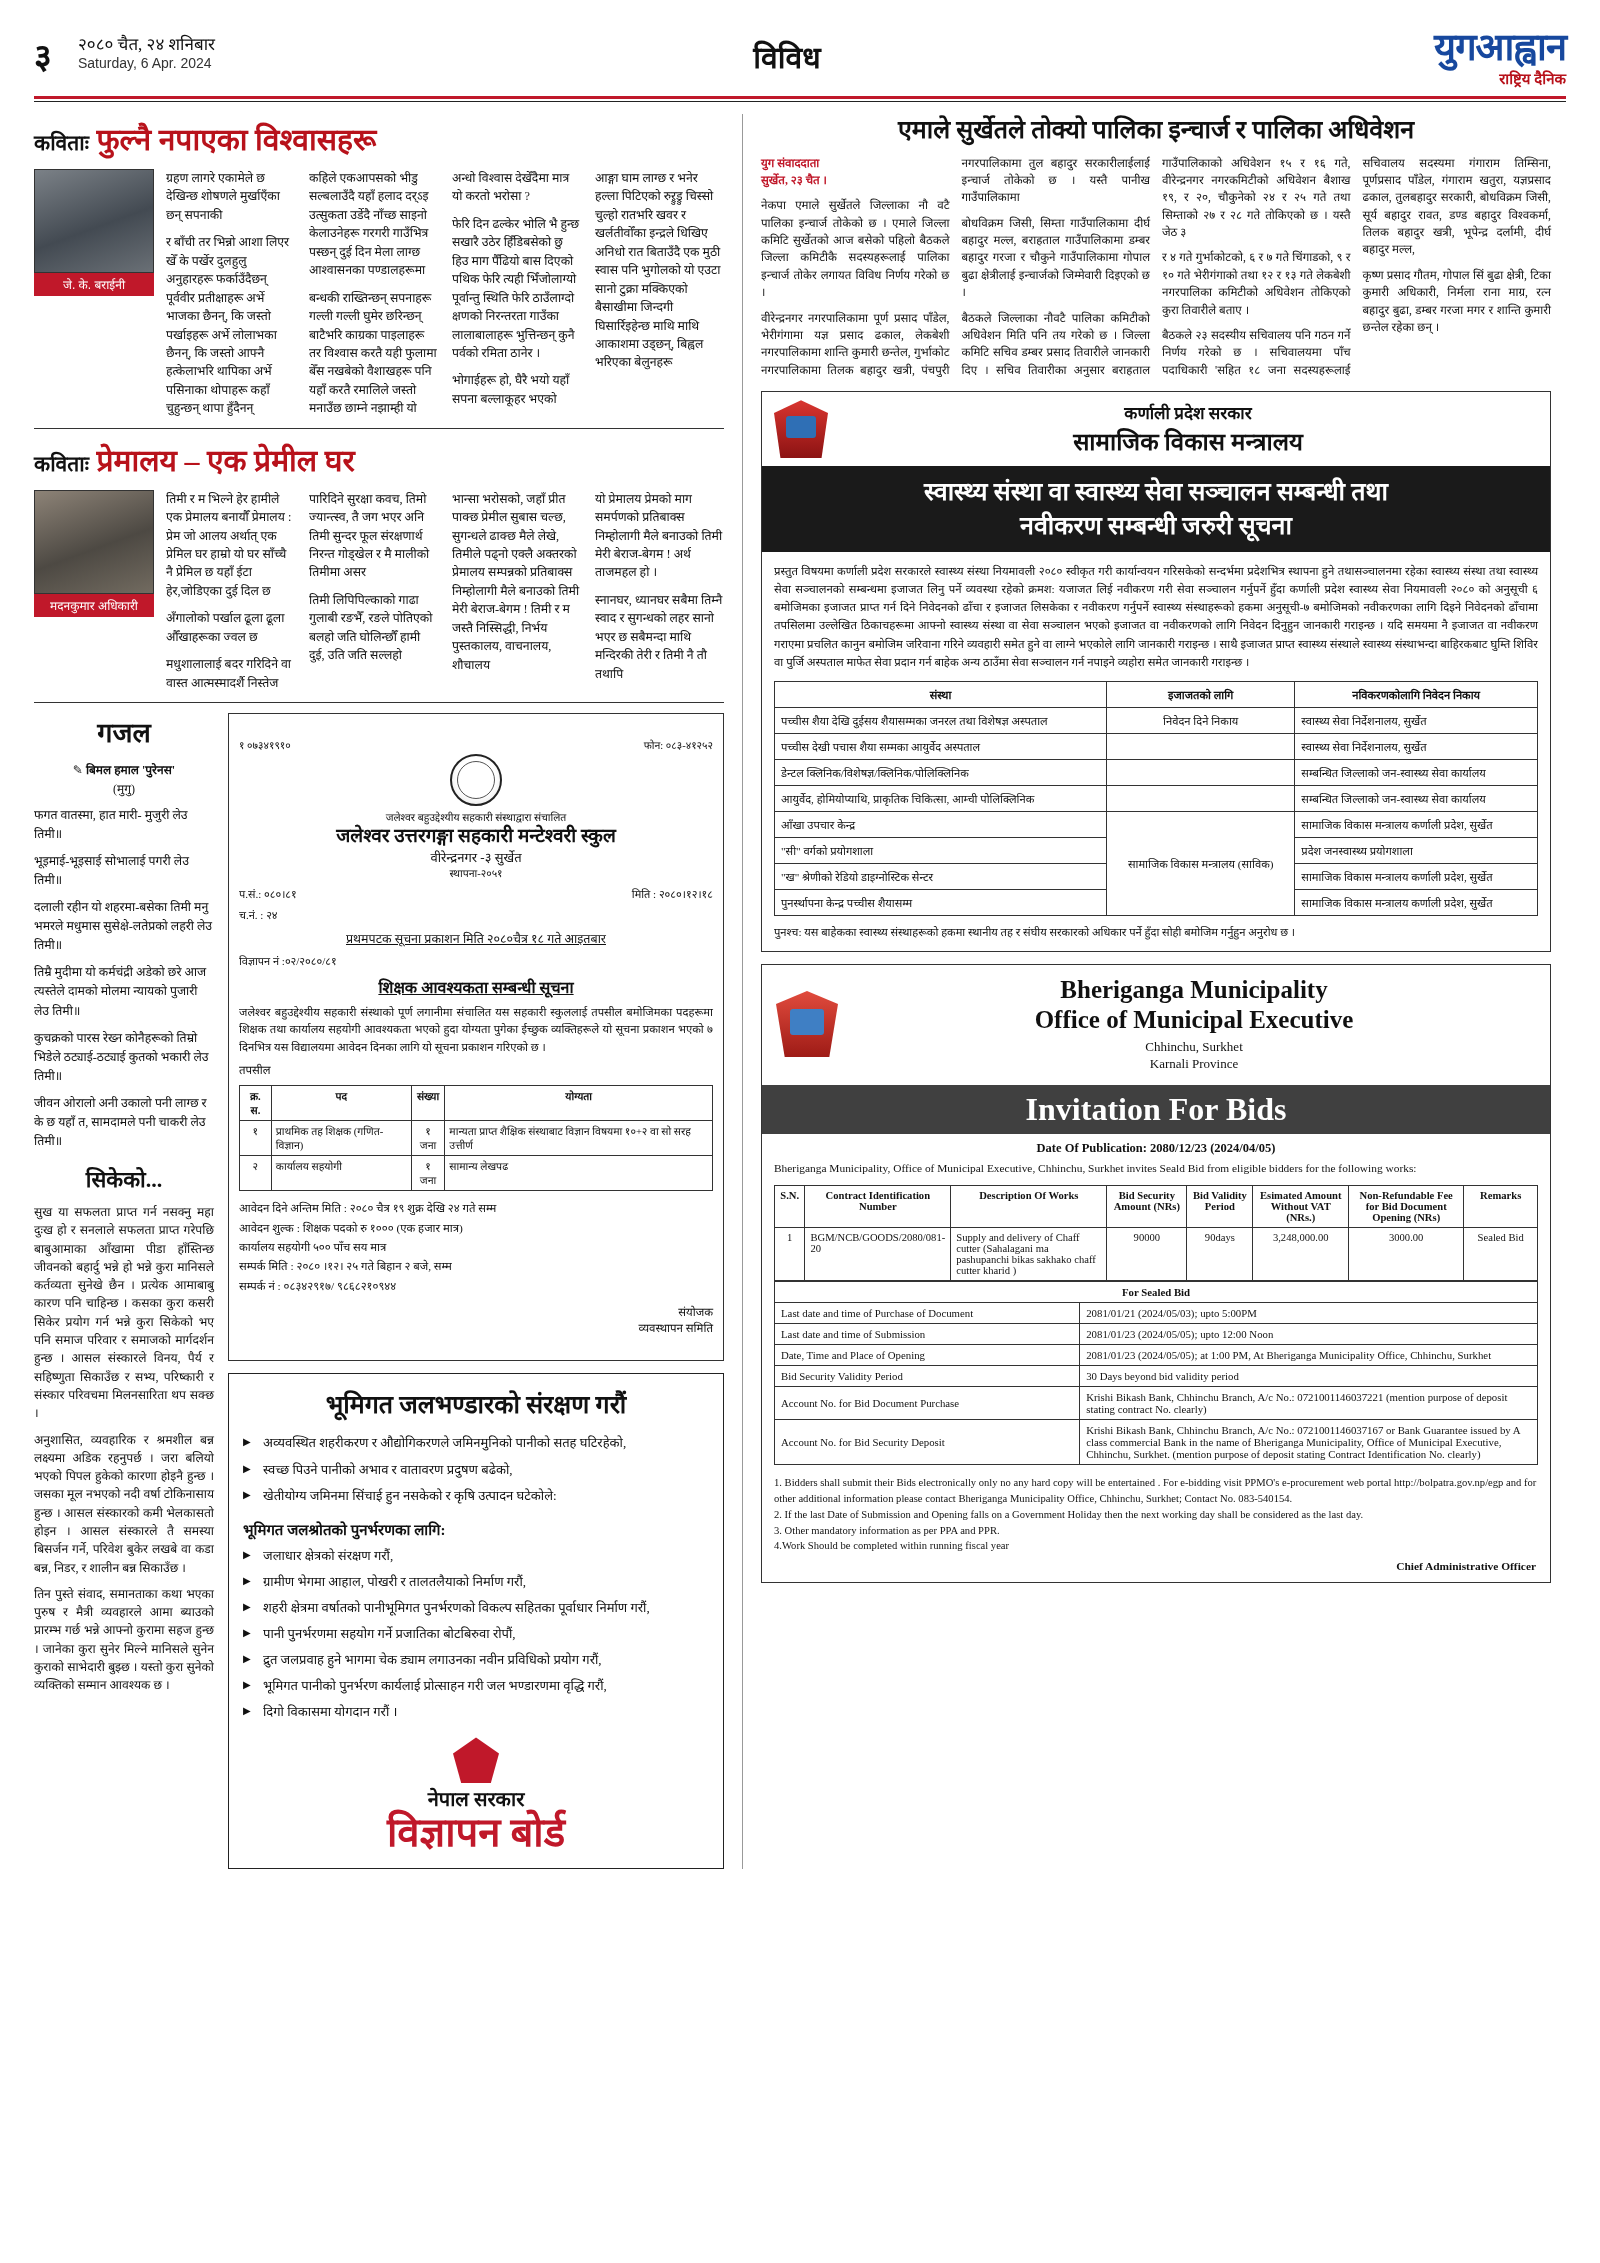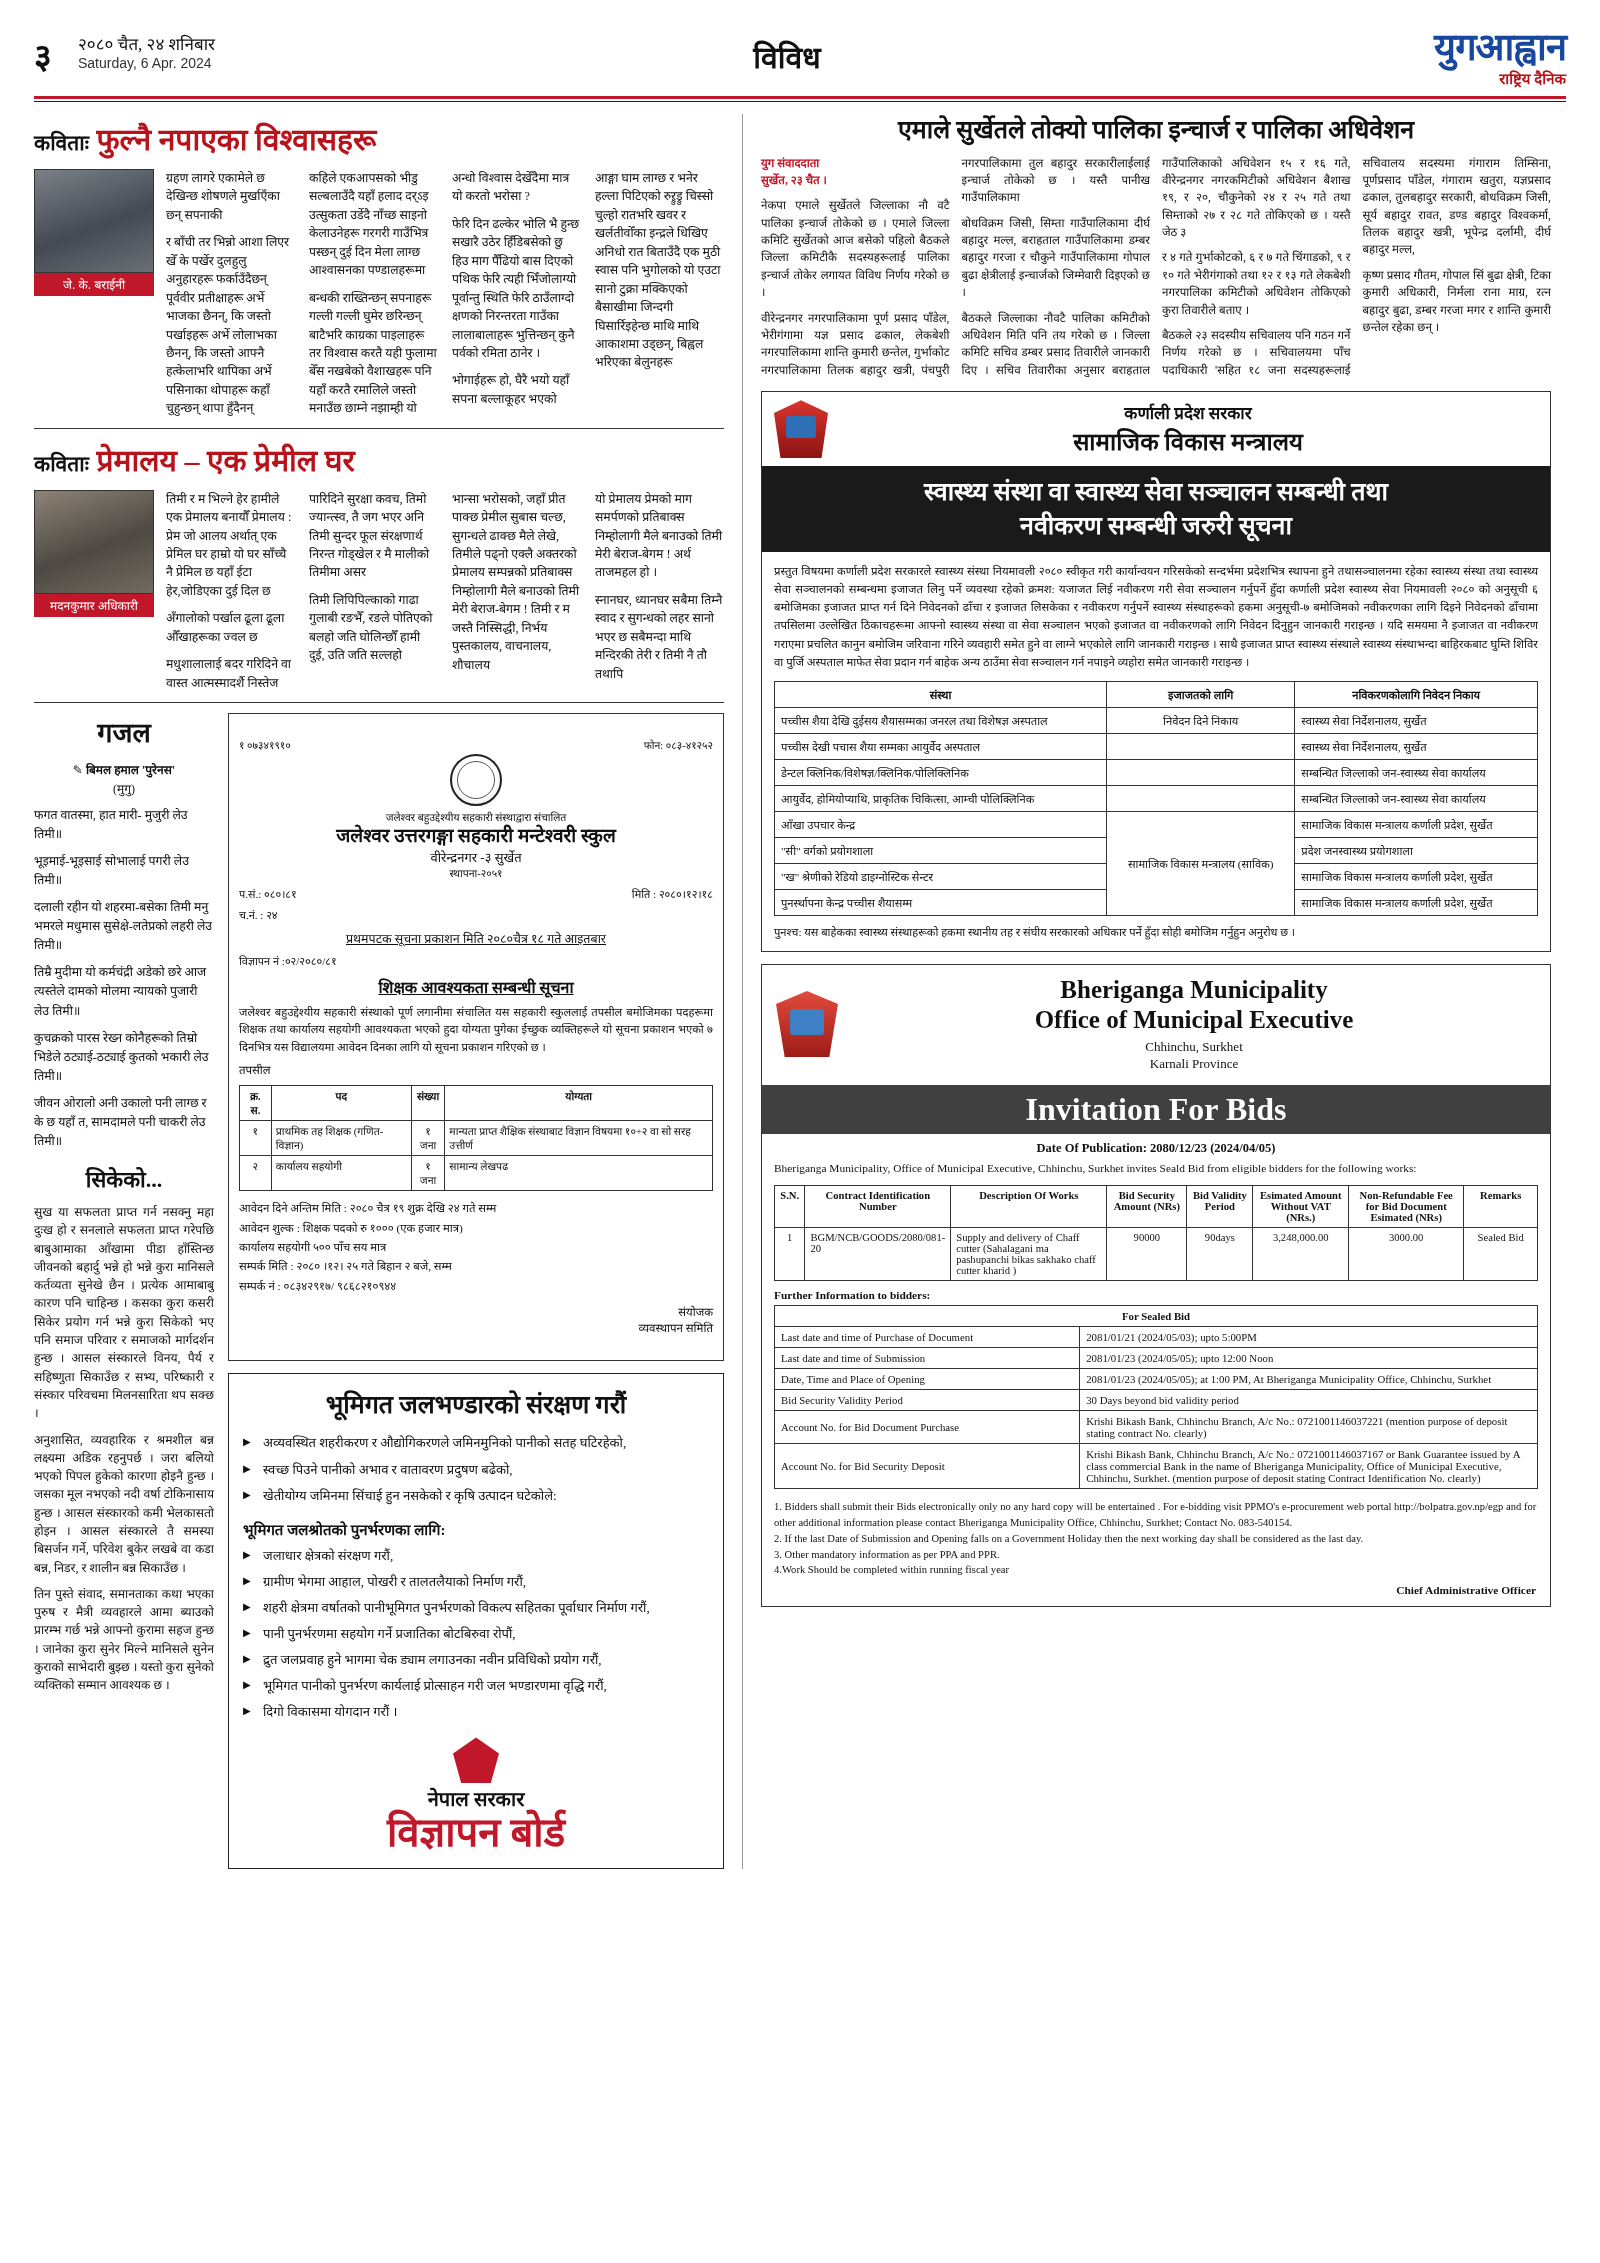--- a/index.html
+++ b/index.html
@@ -453,39 +453,38 @@
 
         <table class="bh-table">
           <thead>
             <tr>
               <th style="width:4%">S.N.</th>
               <th style="width:15%">Contract Identification Number</th>
               <th style="width:22%">Description Of Works</th>
               <th style="width:11%">Bid Security Amount (NRs)</th>
               <th style="width:9%">Bid Validity Period</th>
               <th style="width:13%">Esimated Amount Without VAT (NRs.)</th>
-              <th style="width:16%">Non-Refundable Fee for Bid Document Esimated (NRs)</th>
+              <th style="width:16%">Non-Refundable Fee for Bid Document Opening (NRs)</th>
               <th style="width:10%">Remarks</th>
             </tr>
           </thead>
           <tbody>
             <tr>
               <td class="center">1</td>
               <td>BGM/NCB/GOODS/2080/081-20</td>
               <td>Supply and delivery of Chaff cutter (Sahalagani ma pashupanchi bikas sakhako chaff cutter kharid )</td>
               <td class="center">90000</td>
               <td class="center">90days</td>
               <td class="center">3,248,000.00</td>
               <td class="center">3000.00</td>
               <td class="center">Sealed Bid</td>
             </tr>
           </tbody>
         </table>
 
-        <div class="bh-fi">Further Information to bidders:</div>
         <table class="bh-info">
           <tbody>
             <tr>
               <td class="center bold" colspan="2">For Sealed Bid</td>
             </tr>
             <tr>
               <td class="lbl">Last date and time of Purchase of Document</td>
               <td>2081/01/21 (2024/05/03); upto 5:00PM</td>
             </tr>
             <tr>

